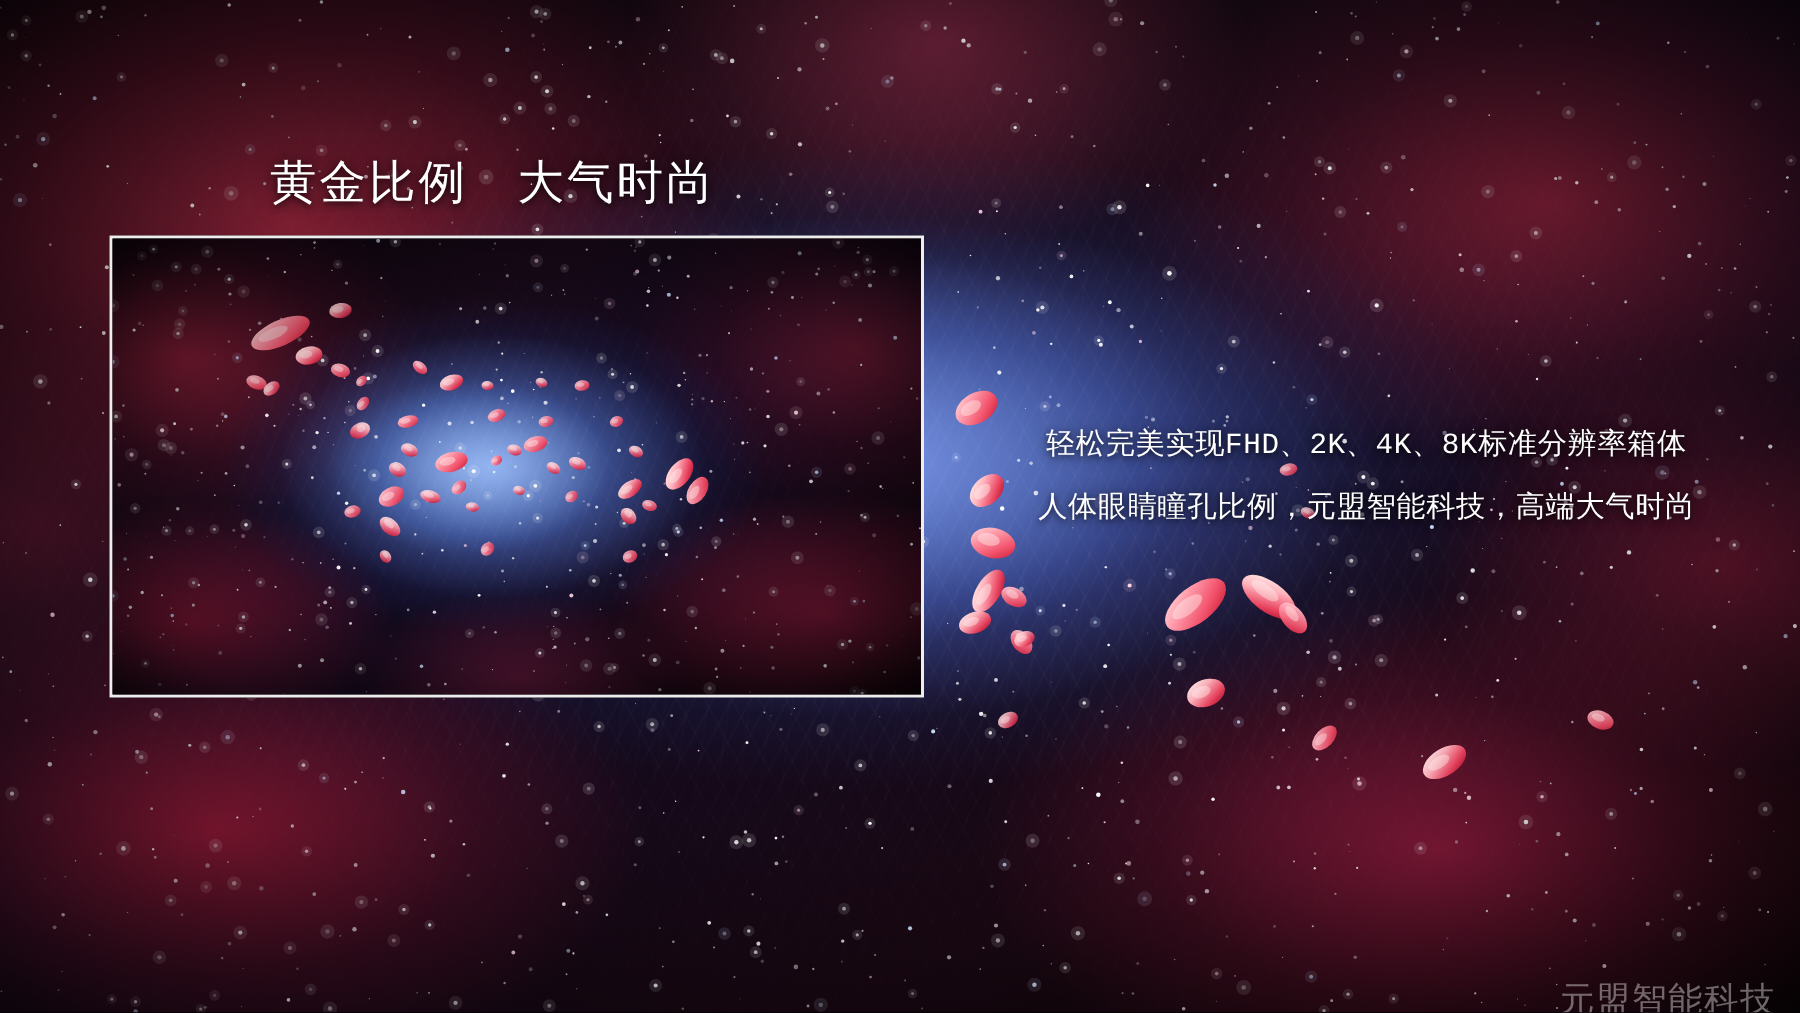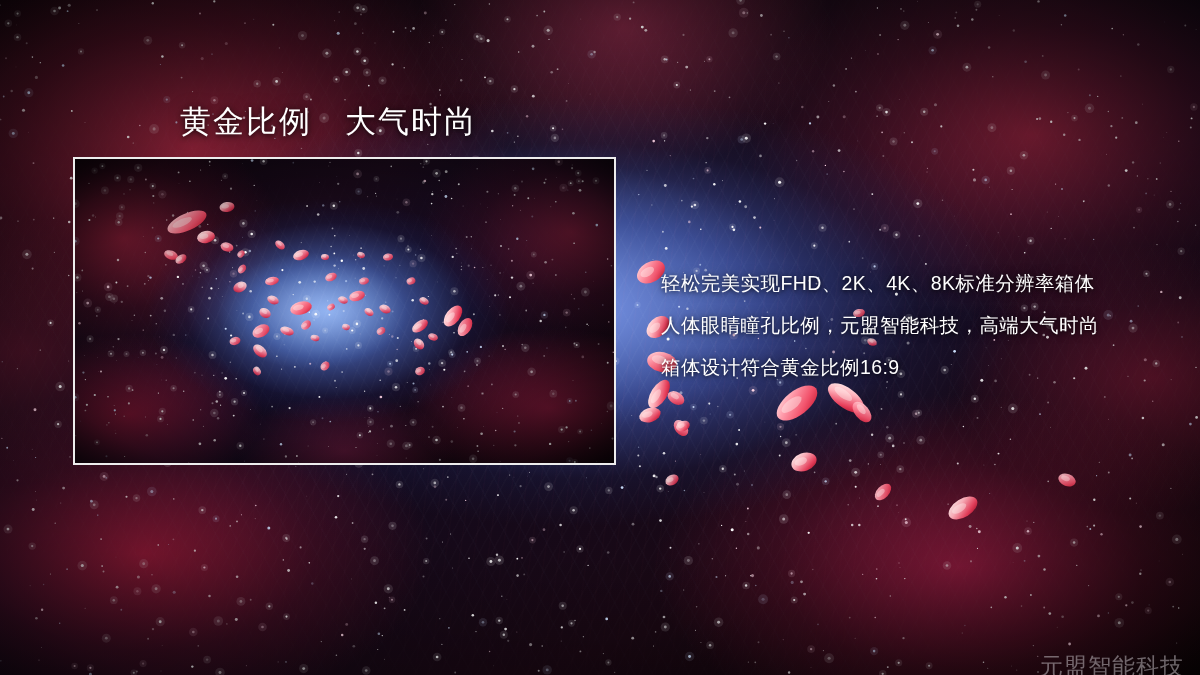--- a/index.html
+++ b/index.html
@@ -6,21 +6,22 @@
     margin: 0;
     padding: 0;
     background: #000;
   }
   #slide {
     position: relative;
     width: 1200px;
     height: 675px;
     overflow: hidden;
     background: #0a0408;
-    font-family: Liberation Sans, sans-serif;
+    font-family: Liberation Mono, monospace;
+    text-align: center;
   }
 
   
   .bg-layer {
     position: absolute;
     inset: 0;
     pointer-events: none;
   }
   #bg-base {
     background:
@@ -98,21 +99,21 @@
     top: 101px;
     font-size: 31px;
     letter-spacing: 2px;
     color: #ffffff;
     white-space: pre;
     text-shadow: 0 1px 5px rgba(0,0,0,0.75), 0 0 14px rgba(0,0,0,0.5);
   }
   #body-text {
     position: absolute;
     left: 661px;
-    top: 262px;
+    top: 276px;
     width: 500px;
   }
   #body-text .line {
     font-size: 19.5px;
     line-height: 42px;
     color: #ffffff;
     letter-spacing: 0.4px;
     white-space: pre;
     text-shadow: 0 1px 4px rgba(0,0,0,0.72), 0 0 12px rgba(0,0,0,0.45);
   }
@@ -2458,18 +2459,17 @@
           <ellipse cx="0" cy="0" rx="4.00" ry="3.00" fill="url(#fp-pg1)" opacity="0.84"></ellipse>
           <ellipse cx="-0.88" cy="-0.54" rx="2.00" ry="1.26" fill="#fff3f1" opacity="0.35"></ellipse>
         </g>
       </svg>
     <div id="frame-vignette"></div>
   </div>
 
   <div id="body-text">
     <div class="line">轻松完美实现FHD、2K、4K、8K标准分辨率箱体</div>
     <div class="line">人体眼睛瞳孔比例，元盟智能科技，高端大气时尚</div>
-    <div class="line">箱体设计符合黄金比例16:9</div>
   </div>
 
   <div id="watermark">元盟智能科技</div>
 
 </div>
 
 </body></html>

